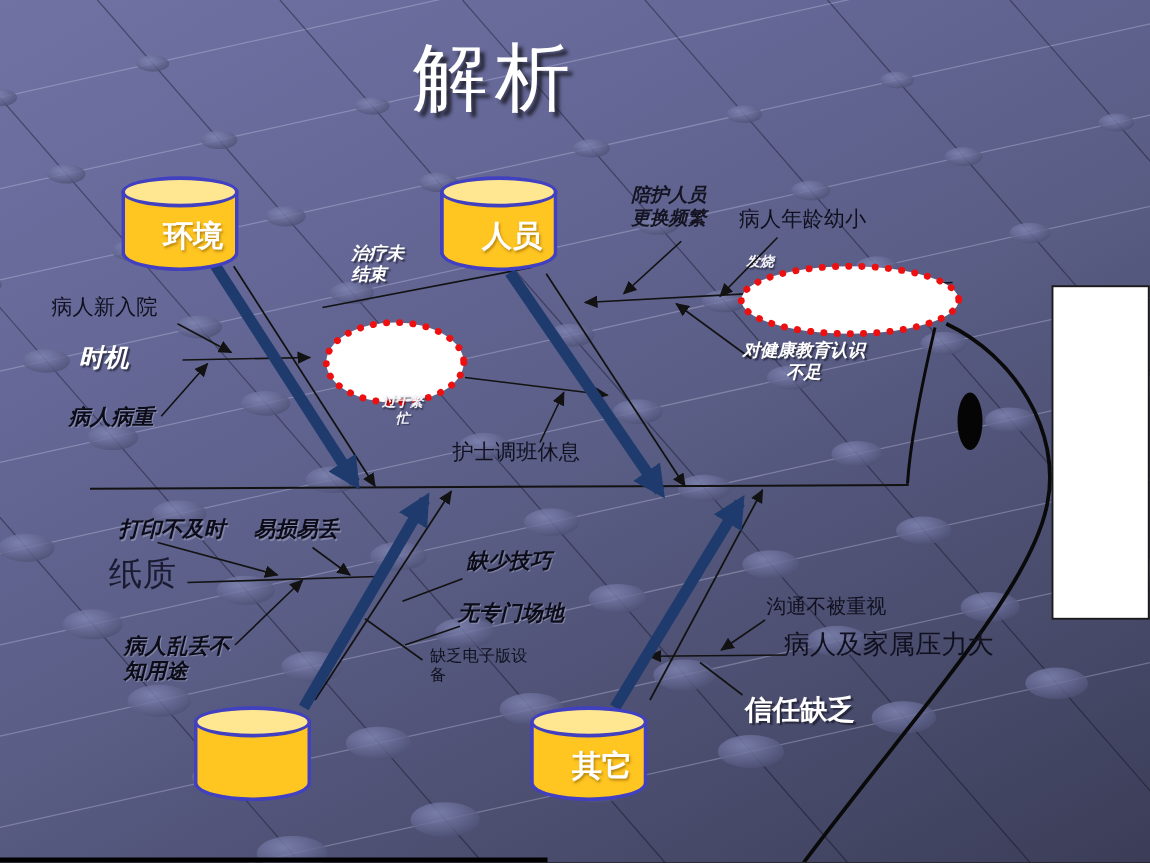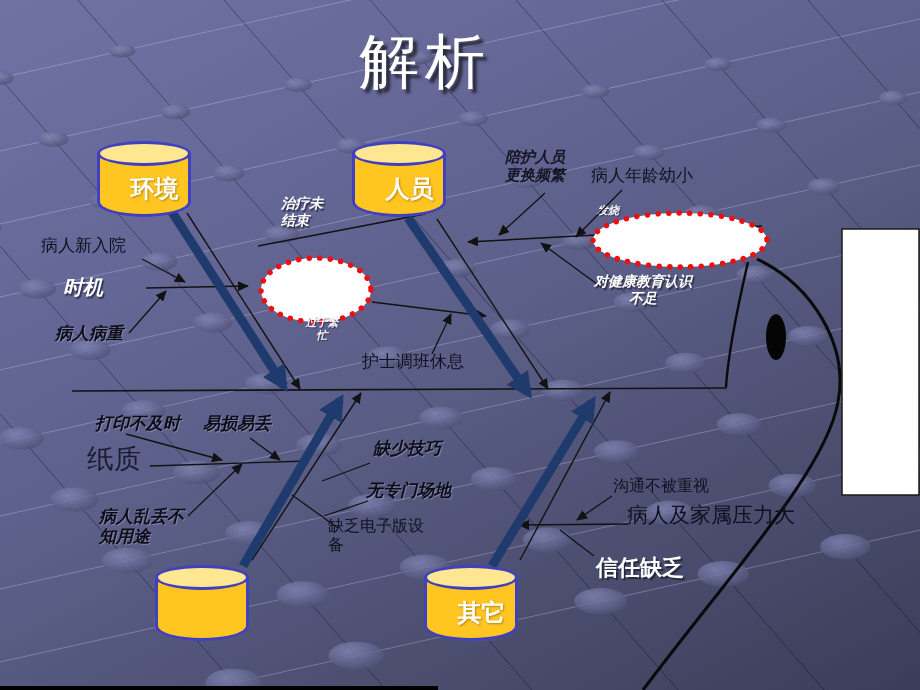--- a/index.html
+++ b/index.html
@@ -40,37 +40,37 @@
   #lbl-health-education-gap{left:563px;top:274px;width:160px;text-align:center}
   #lbl-communication-ignored{left:613px;top:477px;font-size:16px}
   #lbl-family-pressure{left:627px;top:503px}
   #lbl-trust-lacking{left:596px;top:555px}
   #lbl-print-delay{left:95px;top:414px}
   #lbl-easily-damaged-lost{left:203px;top:414px}
   #lbl-paper{left:87px;top:444px}
   #lbl-patient-discards{left:99px;top:507px}
   #lbl-lack-skills{left:373px;top:439px}
   #lbl-no-dedicated-space{left:366px;top:481px}
-  #lbl-no-electronic-device{left:328px;top:517px;font-size:16px;width:122px}
+  #lbl-no-electronic-device{left:344px;top:517px;font-size:13px;width:122px}
   
   .cyl{position:absolute;width:94px;height:76px;z-index:4}
   .cyl .body{position:absolute;left:0;right:0;top:12px;bottom:0;background:var(--gold);
      border:3px solid var(--cylborder);border-top:none;
      border-radius:0 0 47px 47px / 0 0 15px 15px;}
   .cyl .top{position:absolute;left:0;right:0;top:0;height:25px;background:var(--goldlight);
      border:3px solid var(--cylborder);border-radius:50%;box-sizing:border-box;}
   .cyl .lbl{position:absolute;left:0;right:0;top:32px;text-align:center;color:#fff;
      font-family:"Liberation Sans","DejaVu Sans",sans-serif;font-weight:700;font-size:24px;
      text-shadow:1px 1px 2px rgba(120,80,0,.55);margin-left:21px;}
   #cyl-env{left:97px;top:141px}
   #cyl-personnel{left:352px;top:141px}
   #cyl-method{left:155px;top:565px}
   #cyl-other{left:424px;top:565px}
   
-  #title{position:absolute;left:311px;top:22px;width:180px;z-index:5;text-align:right;
+  #title{position:absolute;left:330px;top:22px;width:180px;z-index:5;text-align:left;
      font-size:60px;letter-spacing:6px;color:#fff;
      text-shadow:4px 4px 3px rgba(32,32,44,.9);}
   #strip{position:absolute;left:0;top:686px;width:438px;height:4px;background:#000;z-index:6}
 </style>
 </head>
 <body>
 
 <div id="slide">
 
   <svg id="bg-svg" width="920" height="690">

